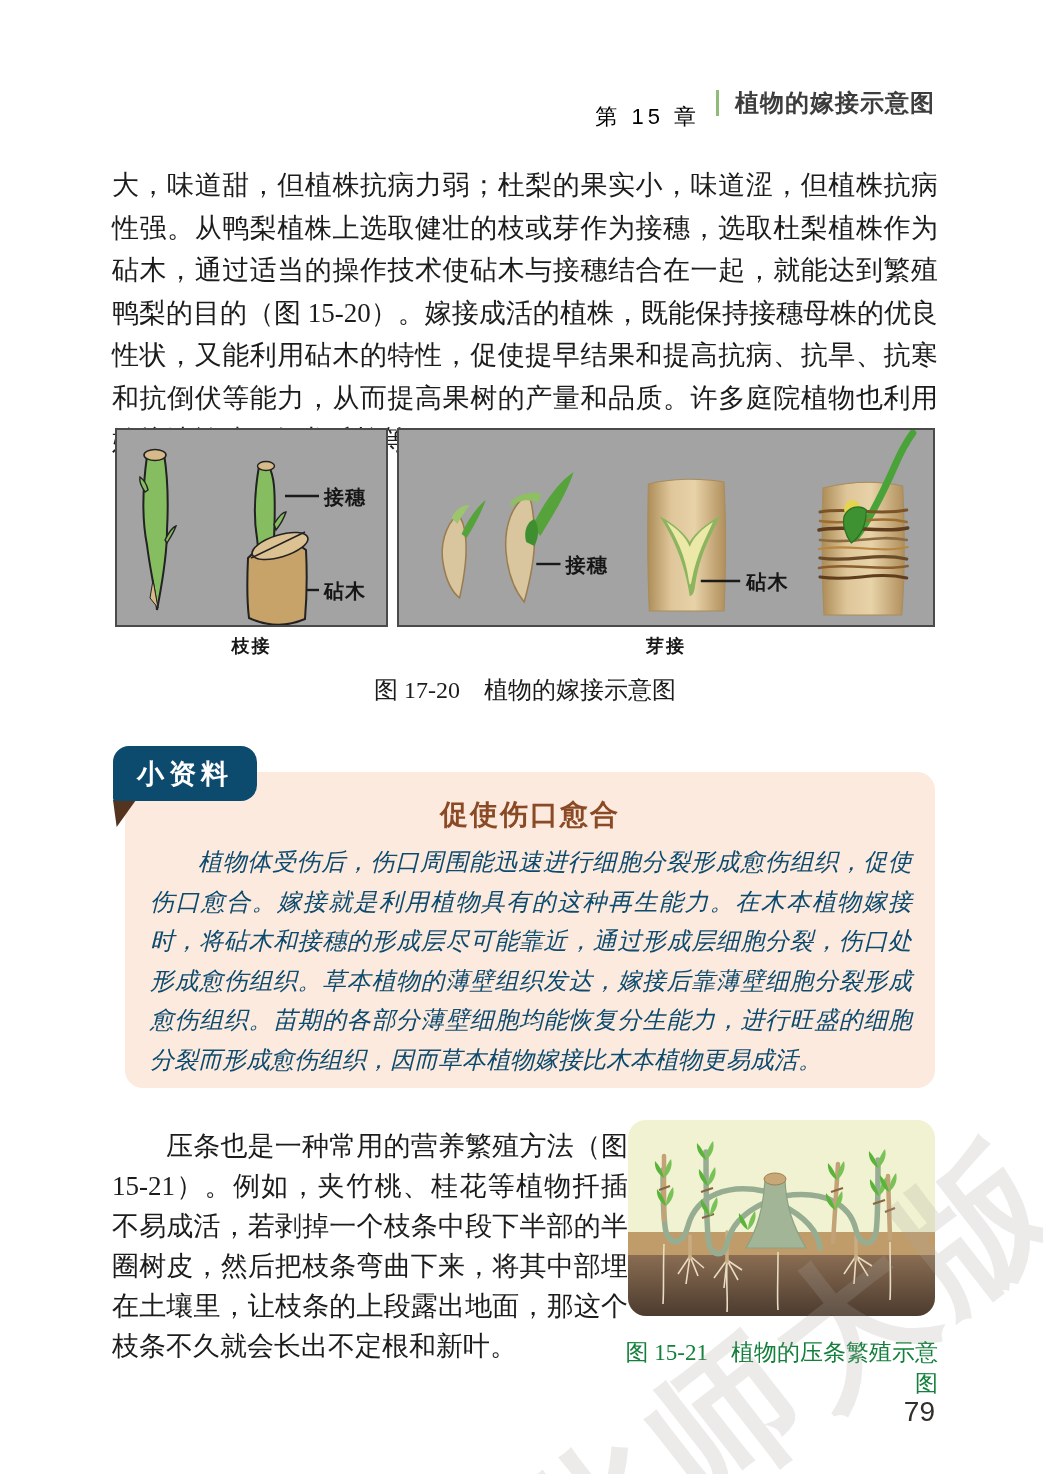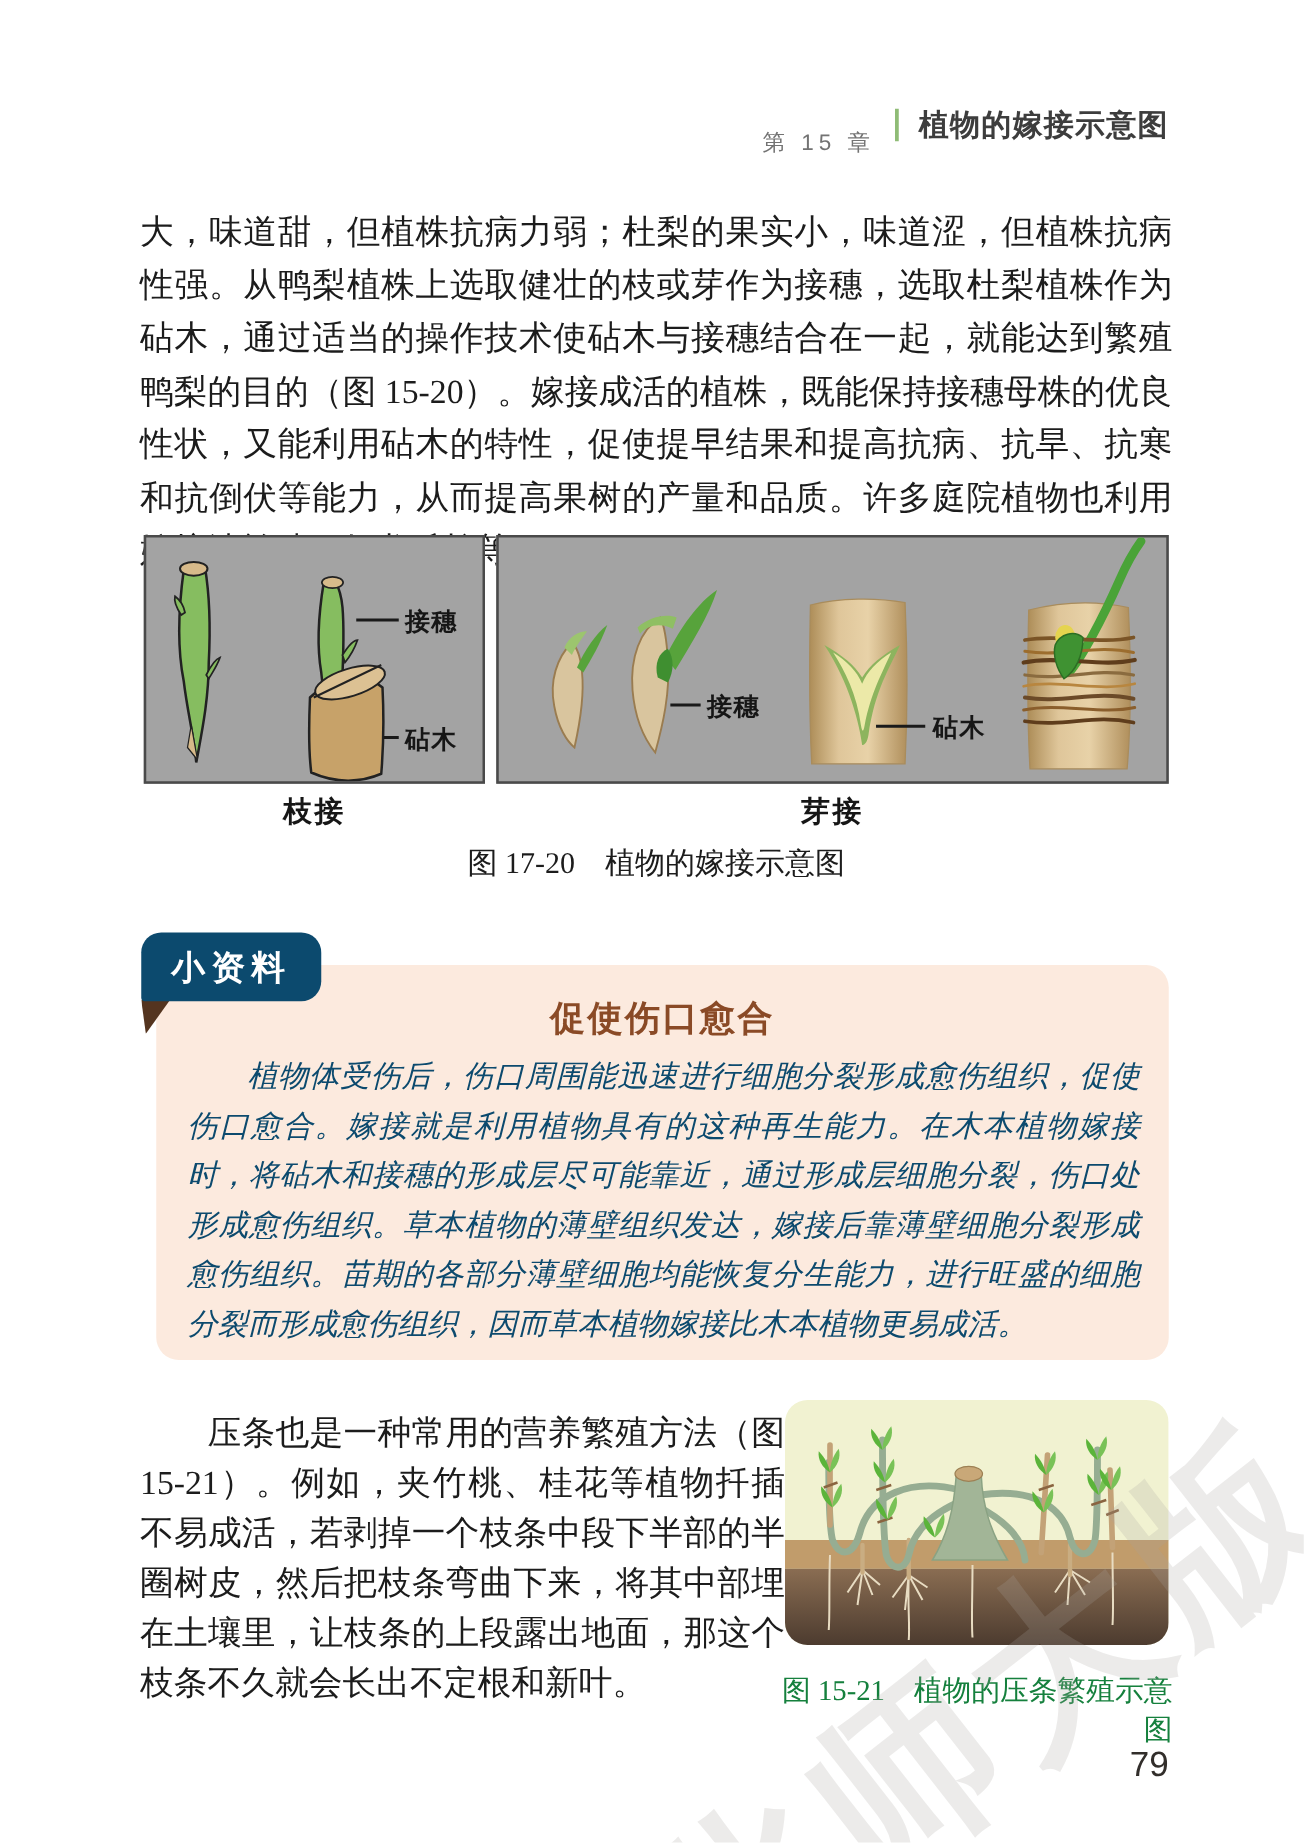--- a/index.html
+++ b/index.html
@@ -6,36 +6,36 @@
   html,body { background:#ffffff; }
   body {
     width:1043px; height:1474px; position:relative; overflow:hidden;
     font-family:"Liberation Serif","DejaVu Serif",serif; color:#1f1f1f;
   }
 
   
   .header { position:absolute; top:74px; left:0; right:108px;
     display:flex; justify-content:flex-end; align-items:center; gap:16px;
     font-family:"Liberation Sans","DejaVu Sans",sans-serif; }
-  .hdr-chapter { color:#737373; font-size:18px; letter-spacing:4px;margin-top:28px; }
+  .hdr-chapter { color:#000000; font-size:22px; letter-spacing:4px;margin-top:28px; }
   .hdr-divider { width:3px; height:26px; background:#8fbc76; }
   .hdr-title { color:#3d3d3d; font-weight:bold; font-size:24px; letter-spacing:1px; }
 
   
   .para1 { position:absolute; left:112px; top:164px; width:826px;
     font-size:27px; line-height:42.5px; text-align:justify; color:#1c1c1c; }
 
   
   .fig1 { position:absolute; left:115px; top:428px; width:820px; display:flex; gap:9px; }
   .panel-col { display:flex; flex-direction:column; align-items:center; }
   .panel-col.left { width:273px; } .panel-col.right { flex:1; }
   .panel { border:2px solid #4a4a4a; height:199px; width:100%; background:#a3a3a3; }
   .panel svg { display:block; width:100%; height:100%; }
   .panel-label { margin-top:7px; font-family:"Liberation Sans",sans-serif;
-    font-weight:bold; font-size:23px; color:#161616; letter-spacing:2px; }
+    font-weight:bold; font-size:18px; color:#161616; letter-spacing:2px; }
   .caption1 { position:absolute; left:115px; top:674px; width:820px; text-align:center;
     font-size:24px; color:#1c1c1c; }
 
   
   .infobox-bg { position:absolute; left:125px; top:772px; width:810px; height:316px;
     background:#fceade; border-radius:6px 18px 18px 18px; }
   .infobox-tab { position:absolute; left:113px; top:746px; width:144px; height:55px;
     background:#0c4a6e; border-radius:16px 16px 16px 3px;
     display:flex; align-items:center; justify-content:center;
     color:#ffffff; font-size:27px; font-weight:bold; letter-spacing:5px; }

